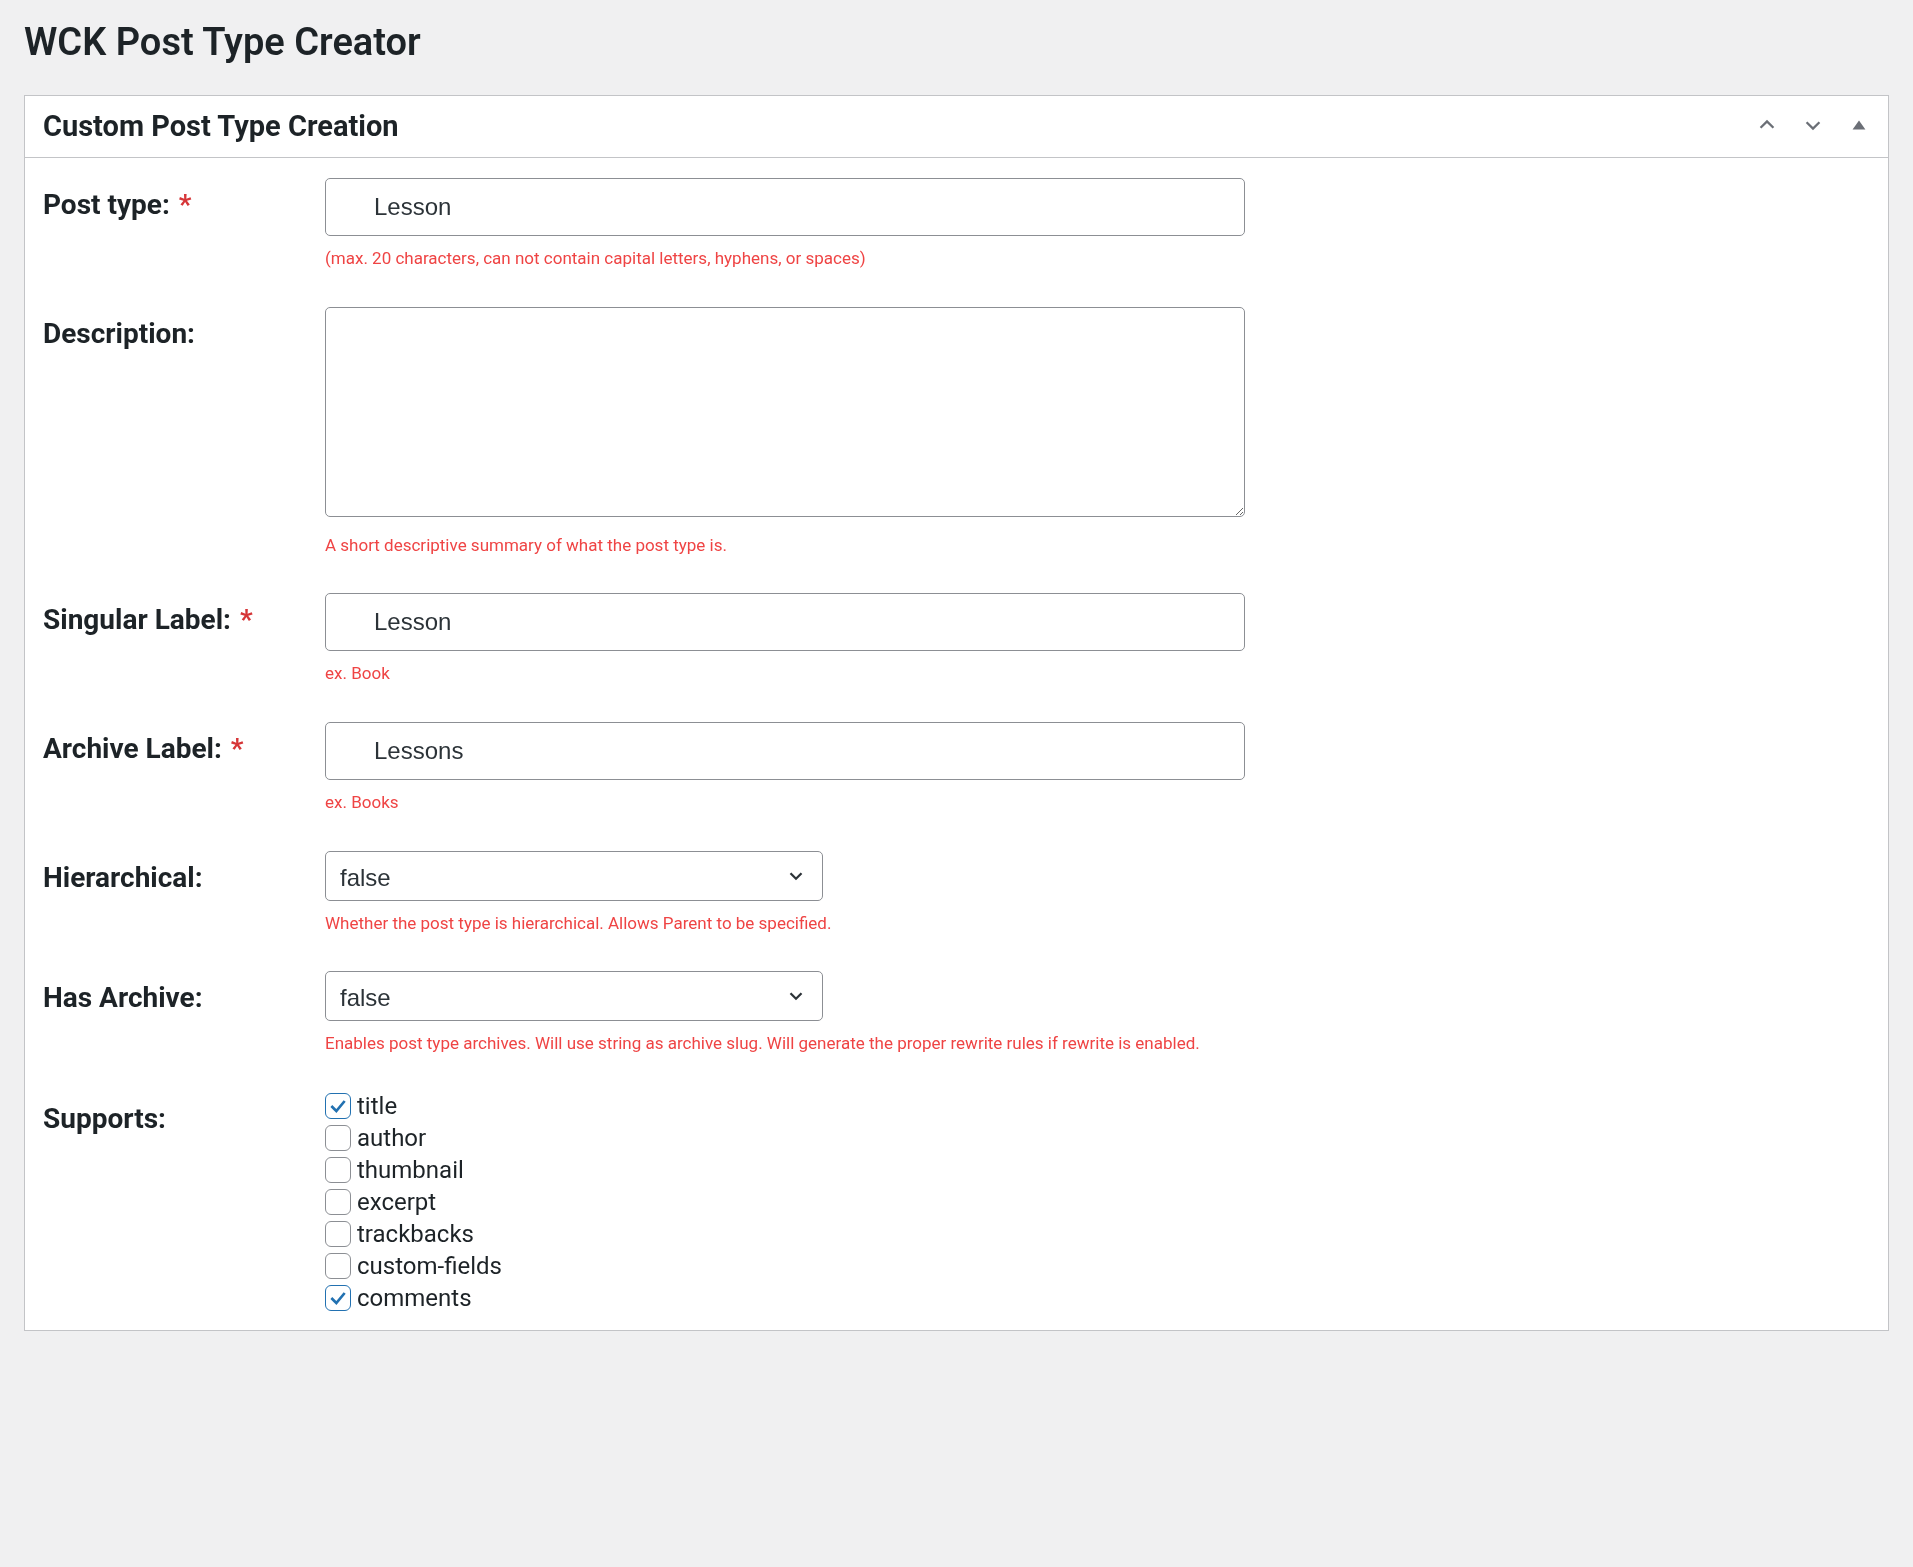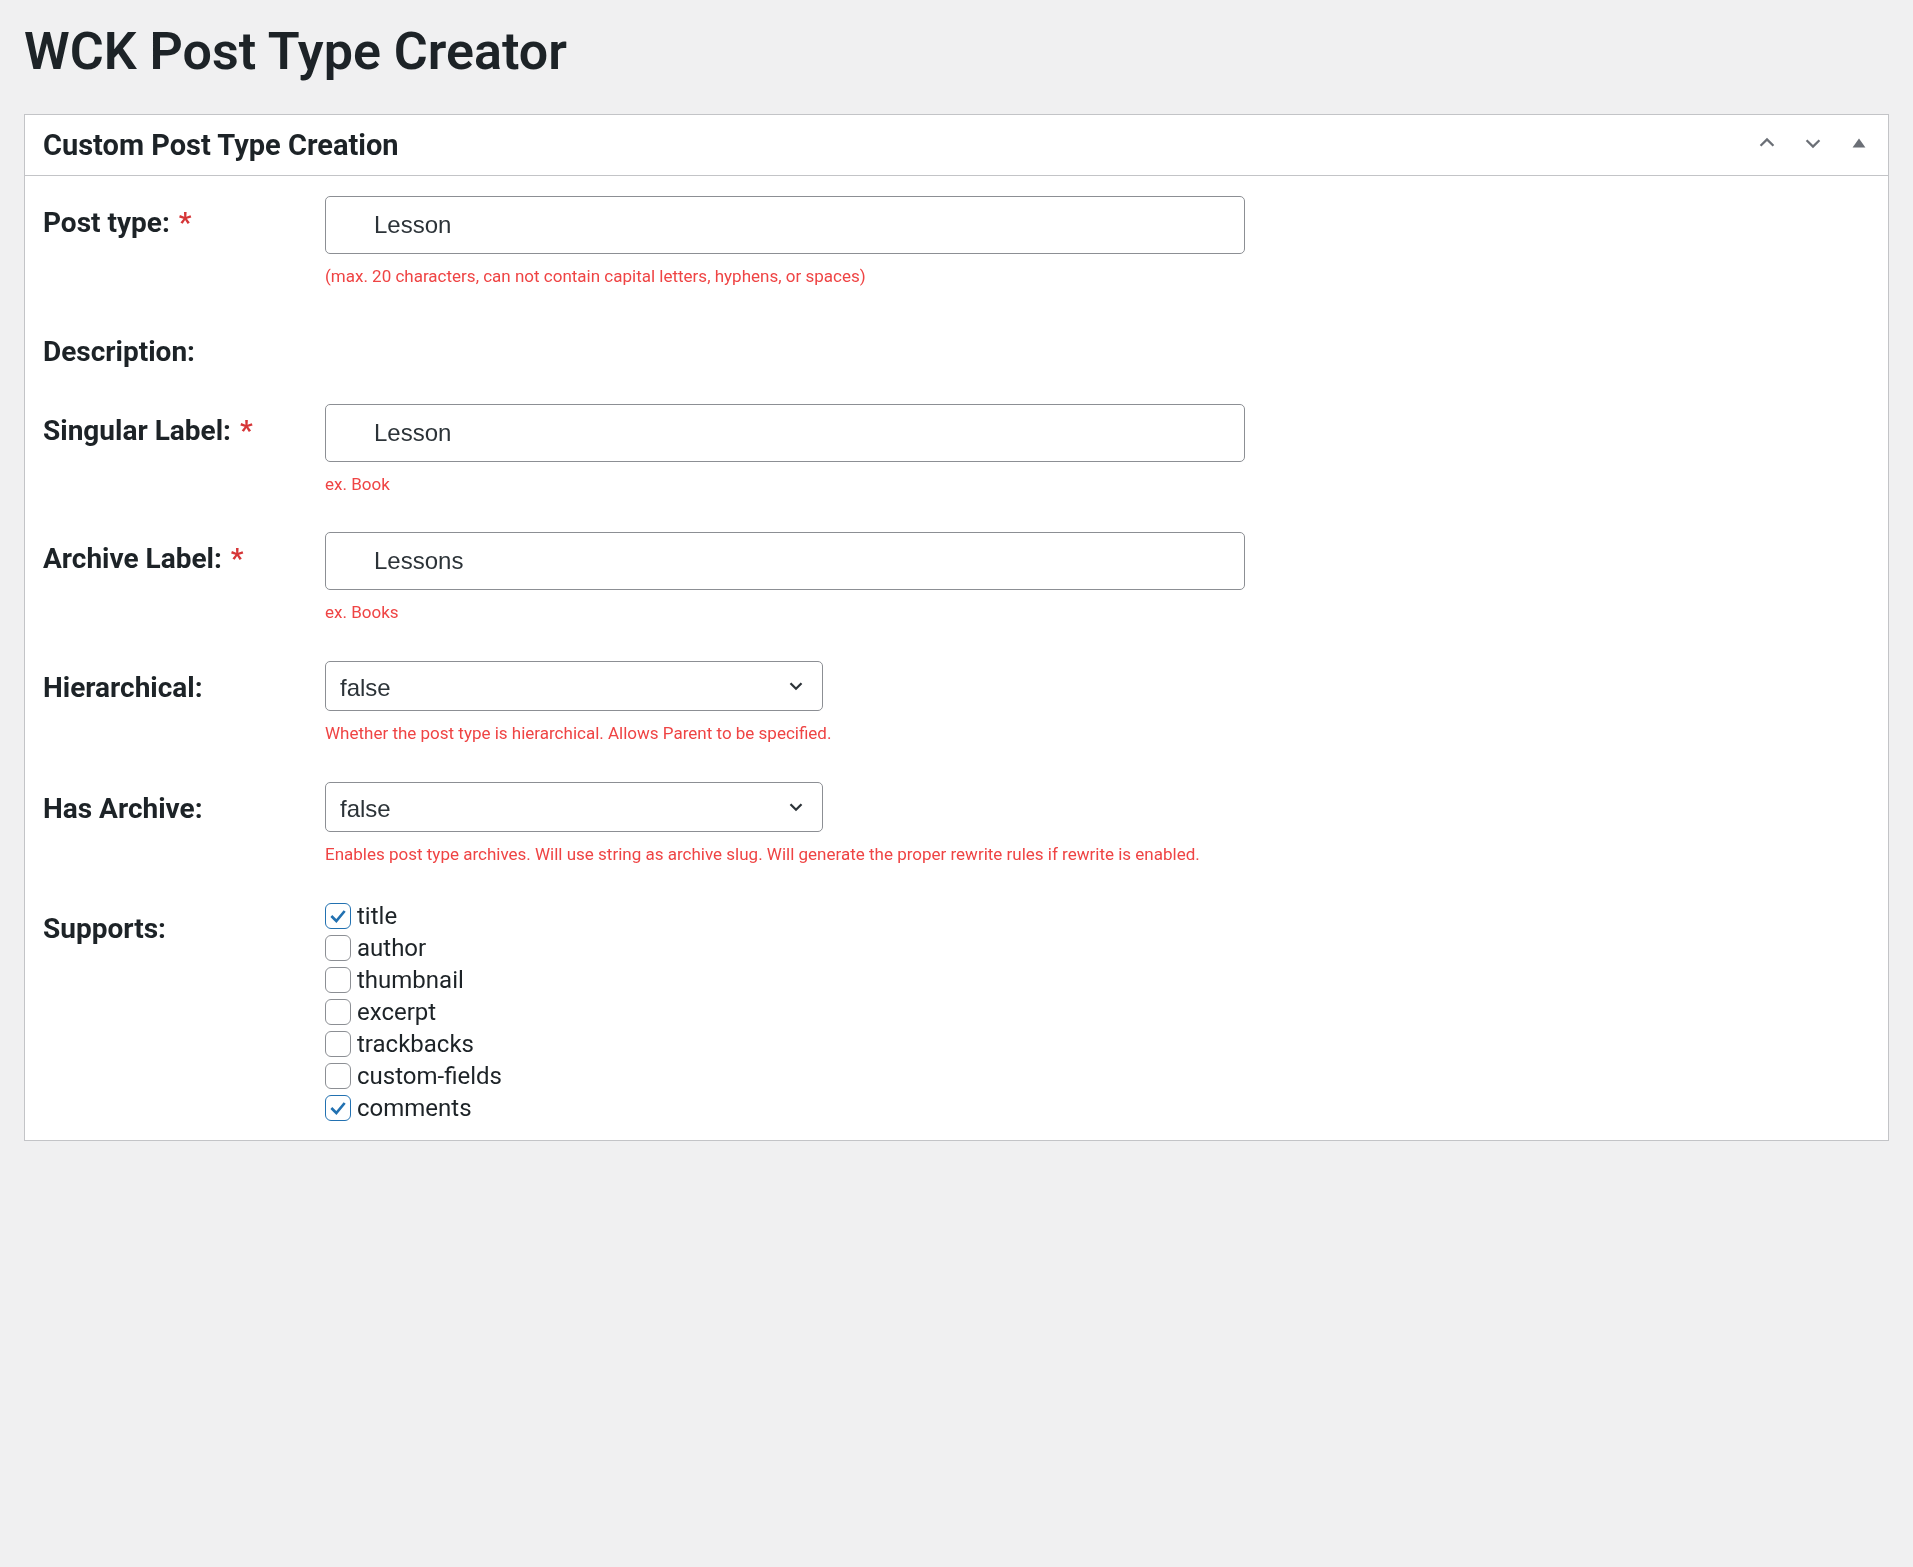--- a/index.html
+++ b/index.html
@@ -4,21 +4,21 @@
 <style>
   * { box-sizing: border-box; margin: 0; padding: 0; }
   body {
     font-family: -apple-system, BlinkMacSystemFont, "Segoe UI", Roboto, Helvetica, Arial, sans-serif;
     background: #f0f0f1;
     color: #1d2327;
     font-size: 23px;
   }
   .wrap { padding: 12px 24px 24px 24px; }
   h1.page-title {
-    font-size: 52px;
+    font-size: 38px;
     font-weight: 600;
     color: #1d2327;
     margin: 6px 0 28px 0;
     line-height: 1.3;
   }
   .postbox {
     background: #fff;
     border: 1px solid #c3c4c7;
   }
   .postbox-header {
@@ -142,20 +142,24 @@
           <div class="help">(max. 20 characters, can not contain capital letters, hyphens, or spaces)</div>
         </div>
       </div>
 
       <div class="form-row">
         <div class="label-col">
           <label>
             <span>Description:</span>
           </label>
         </div>
+        <div class="field-col">
+          <textarea style=""></textarea>
+          <div class="help">A short descriptive summary of what the post type is.</div>
+        </div>
       </div>
 
       <div class="form-row">
         <div class="label-col">
           <label>
             <span>Singular Label:</span>
             <span class="req">*</span>
           </label>
         </div>
         <div class="field-col">

